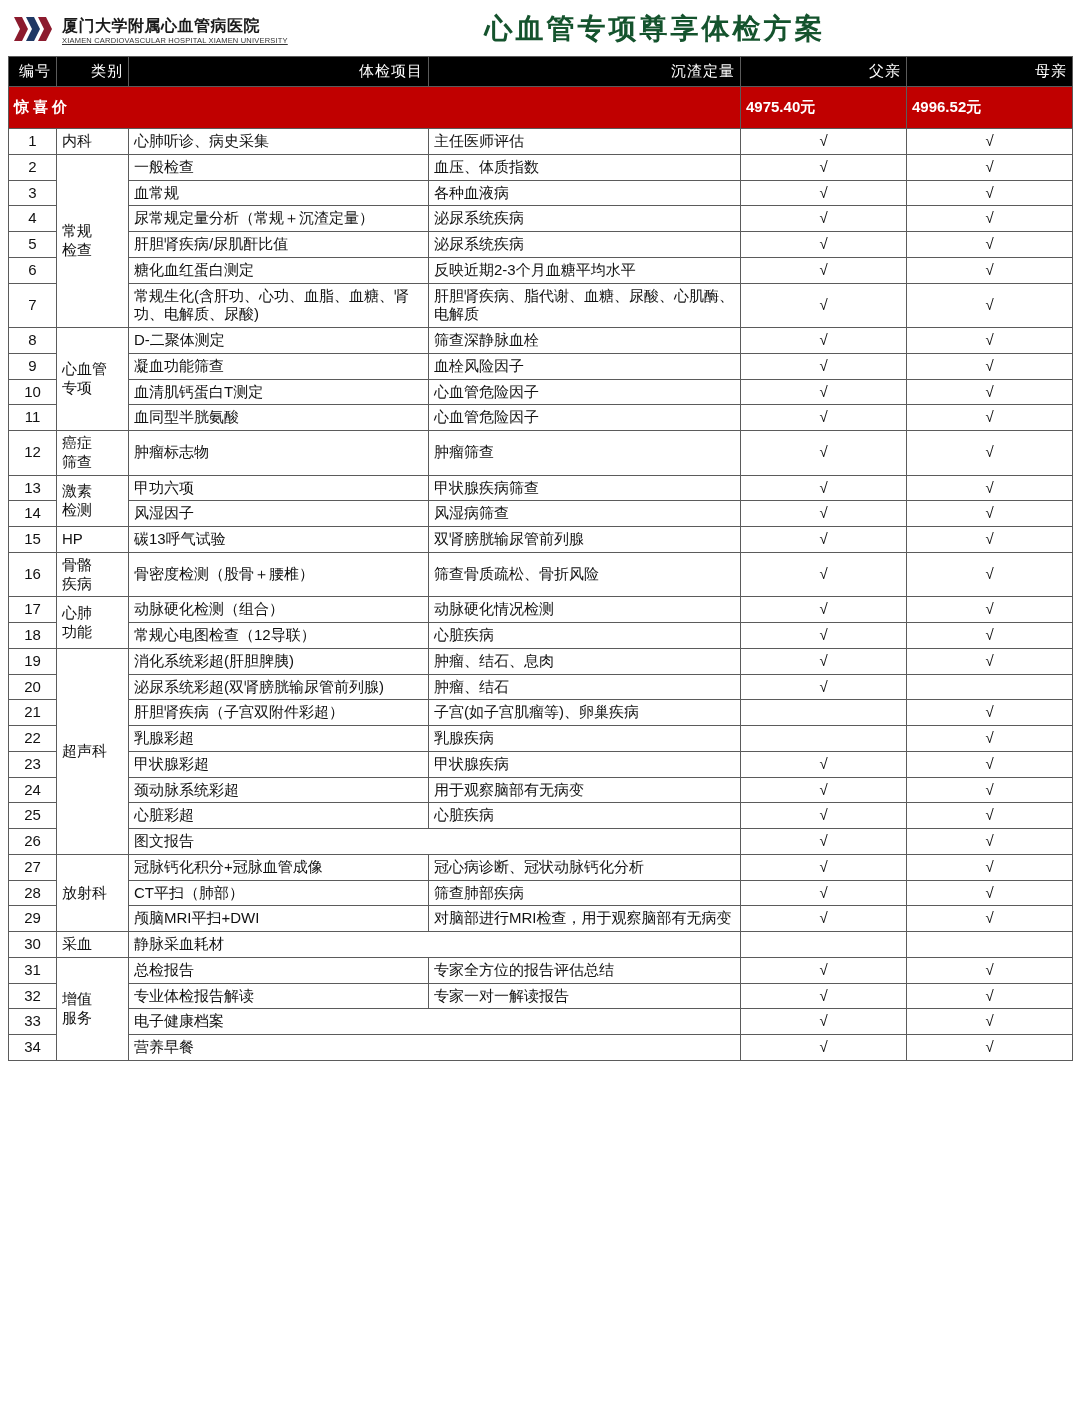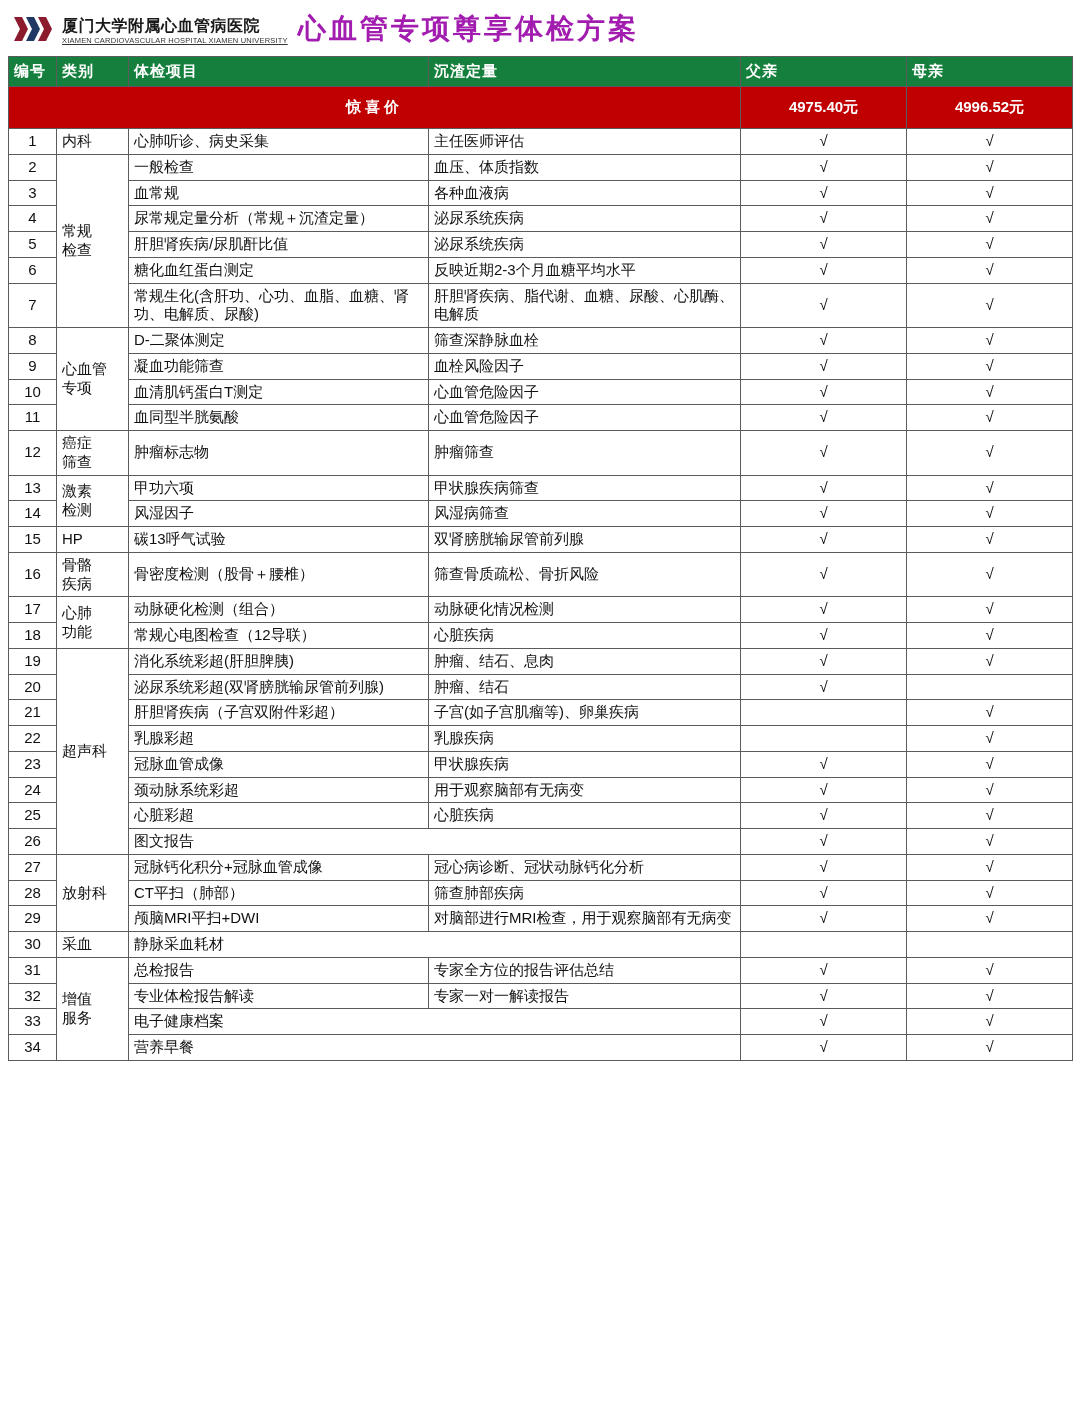--- a/index.html
+++ b/index.html
@@ -47,61 +47,61 @@
   }
   .logo-en {
     font-size: 7.5px;
     color: #333;
     letter-spacing: .2px;
     margin-top: 2px;
     text-decoration: underline;
   }
   .doc-title {
     flex: 1;
+    text-align: center;
     font-size: 28px;
     font-weight: bold;
-    color: #a21caf;
+    color: #14532d;
     letter-spacing: 3px;
     font-family: "Liberation Serif", "DejaVu Serif", serif;
     padding-right: 60px;
   }
   
   table.sheet {
     border-collapse: collapse;
     width: 1064px;
     table-layout: fixed;
   }
   table.sheet td, table.sheet th {
     border: 1px solid #5b5b5b;
     font-size: 15px;
     padding: 3px 5px;
     vertical-align: middle;
     line-height: 1.25;
   }
   thead th {
-    background: #15803d;
+    background: #000000;
     color: #ffffff;
-    font-weight: bold;
-    text-align: left;
+    font-weight: normal;
+    text-align: right;
     font-size: 16px;
     height: 30px;
     letter-spacing: 1px;
   }
   .col-no    { width: 48px; }
   .col-cat   { width: 72px; }
   .col-item  { width: 300px; }
   .col-desc  { width: 312px; }
   .col-f     { width: 166px; }
   .col-m     { width: 166px; }
 
   tr.price-row td {
     background: #c00000;
     color: #ffffff;
     font-weight: bold;
-    text-align: center;
     height: 42px;
   }
   .price-label { font-size: 25px; letter-spacing: 4px; }
   .price-val { font-size: 25px; }
   td.no { text-align: center; font-size: 15px; }
   td.cat { text-align: left; }
   td.check { text-align: center; font-size: 17px; }
 </style>
 </head>
 <body>
@@ -308,21 +308,21 @@
         </tr>
         <tr>
           <td class="no">22</td>
           <td>乳腺彩超</td>
           <td>乳腺疾病</td>
           <td class="check"></td>
           <td class="check">√</td>
         </tr>
         <tr>
           <td class="no">23</td>
-          <td>冠脉血管成像</td>
+          <td>甲状腺彩超</td>
           <td>甲状腺疾病</td>
           <td class="check">√</td>
           <td class="check">√</td>
         </tr>
         <tr>
           <td class="no">24</td>
           <td>颈动脉系统彩超</td>
           <td>用于观察脑部有无病变</td>
           <td class="check">√</td>
           <td class="check">√</td>

